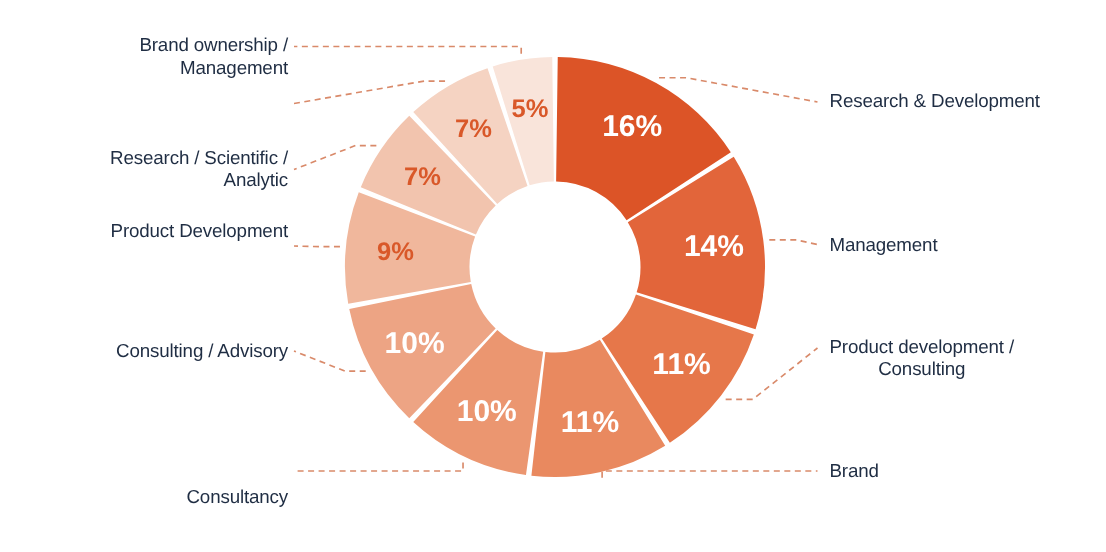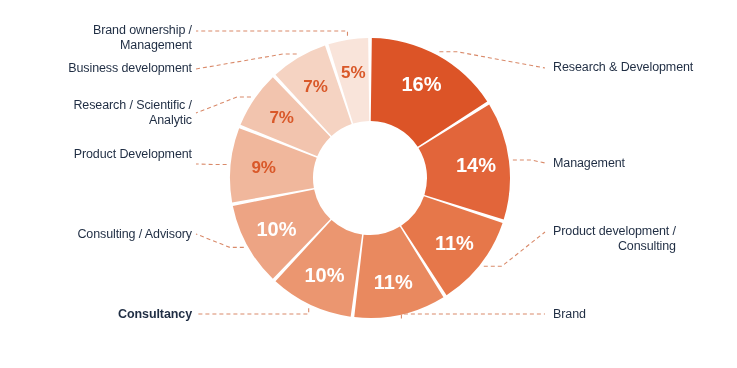--- a/index.html
+++ b/index.html
@@ -26,21 +26,21 @@
     position: absolute;
     font-family: "Liberation Sans", sans-serif;
     font-size: 12.5px;
     font-weight: 500;
     color: #1f2d43;
     line-height: 1.22;
     white-space: pre-line;
     letter-spacing: -0.1px;
   }
   .cat-label.right {
-    text-align: right;
+    text-align: center;
   }
   .cat-label.left {
     text-align: right;
   }
   .pct-label {
     font-family: "Liberation Sans", sans-serif;
     font-weight: bold;
     text-anchor: middle;
     dominant-baseline: central;
   }
@@ -100,20 +100,19 @@
   </svg>
 
   <div class="cat-label right" style="left:553px; top:60px;">Research &amp; Development</div>
   <div class="cat-label right" style="left:553px; top:156px;">Management</div>
   <div class="cat-label right" style="left:553px; top:224px;">Product development /
 Consulting</div>
   <div class="cat-label right" style="left:553px; top:307px;">Brand</div>
 
   <div class="cat-label left" style="right:545px; top:23px;">Brand ownership /
 Management</div>
-  <div class="cat-label left" style="right:545px; top:61px;">Business development</div>
   <div class="cat-label left" style="right:545px; top:98px;">Research / Scientific /
 Analytic</div>
   <div class="cat-label left" style="right:545px; top:147px;">Product Development</div>
   <div class="cat-label left" style="right:545px; top:227px;">Consulting / Advisory</div>
-  <div class="cat-label left" style="right:545px; top:307px;font-weight:bold;">Consultancy</div>
+  <div class="cat-label left" style="right:545px; top:324px;">Consultancy</div>
 
 </div>
 
 </body></html>

